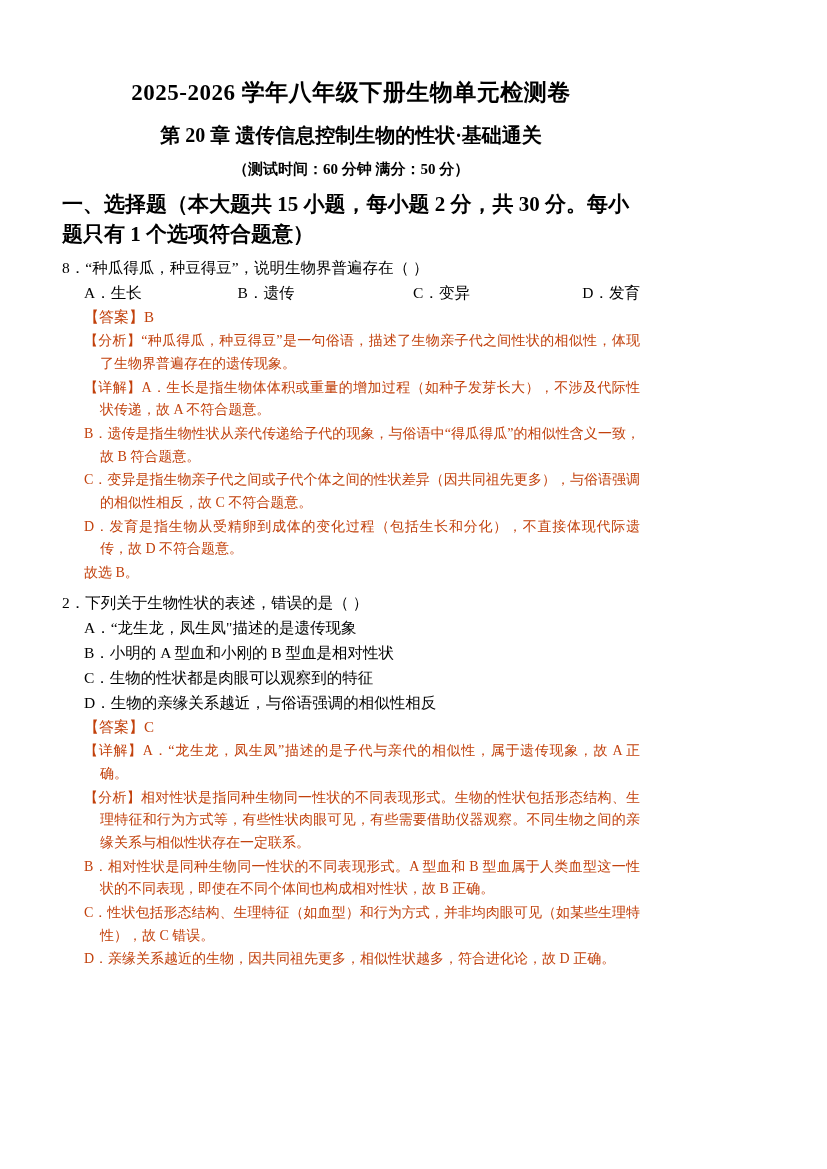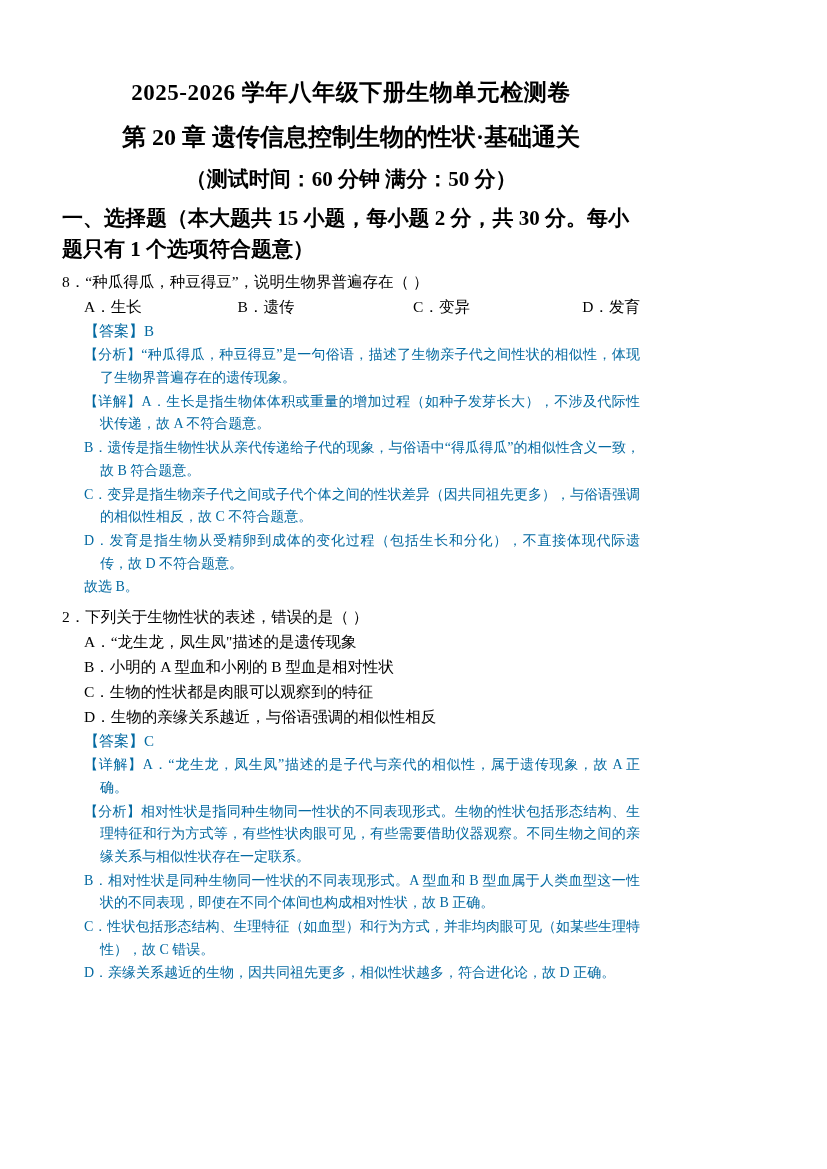--- a/index.html
+++ b/index.html
@@ -23,28 +23,28 @@
   .title-main {
     text-align: center;
     font-size: 23px;
     font-weight: bold;
     letter-spacing: 0.5px;
     margin: 0 0 14px 0;
     line-height: 1.3;
   }
   .title-sub {
     text-align: center;
-    font-size: 24px;
+    font-size: 20px;
     font-weight: bold;
     margin: 0 0 12px 0;
     line-height: 1.3;
   }
   .title-info {
     text-align: center;
-    font-size: 21px;
+    font-size: 15px;
     font-weight: bold;
     margin: 0 0 10px 0;
   }
   .section-head {
     font-size: 21px;
     font-weight: bold;
     margin: 0 0 6px 0;
     line-height: 1.45;
   }
   .q-stem {
@@ -63,21 +63,21 @@
   .opt-row .opt {
     white-space: pre;
   }
   .opt-inline {
     font-size: 15.5px;
     line-height: 1.55;
     padding-left: 22px;
     margin: 0 0 1px 0;
   }
   .red {
-    color: #0369a1;
+    color: #c2410c;
   }
   .ans-line {
     font-size: 15px;
     line-height: 1.55;
     padding-left: 22px;
     margin: 0 0 1px 0;
   }
   .exp-block {
     font-size: 14px;
     line-height: 1.62;

